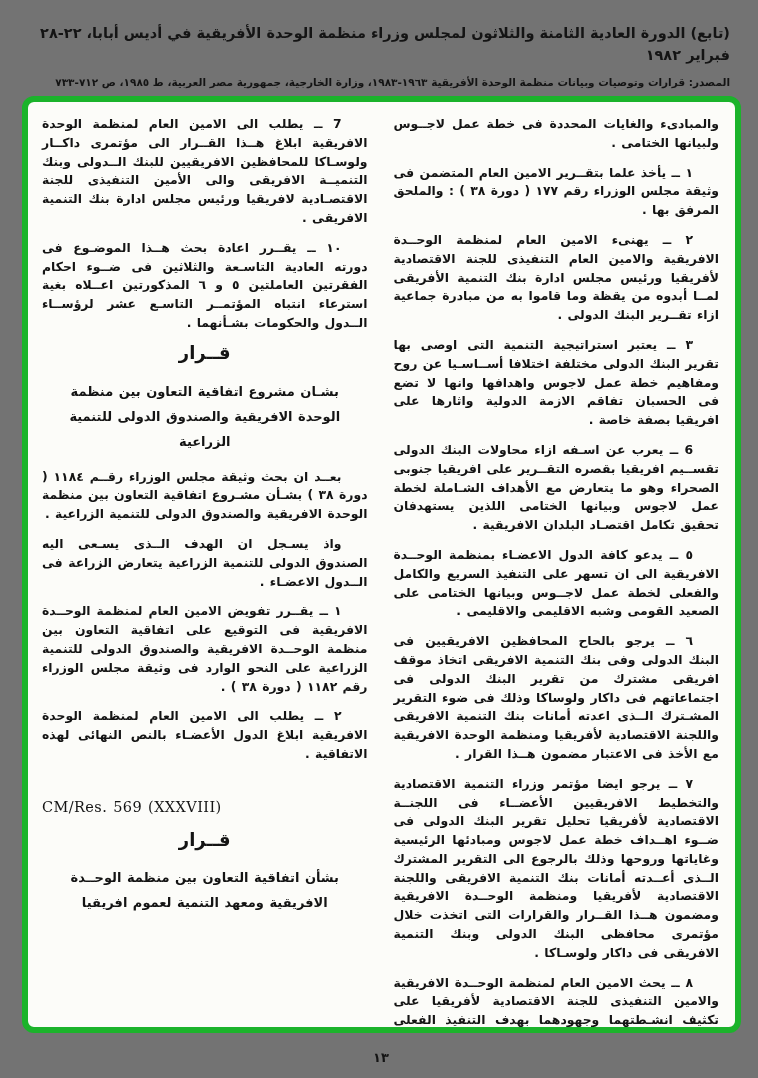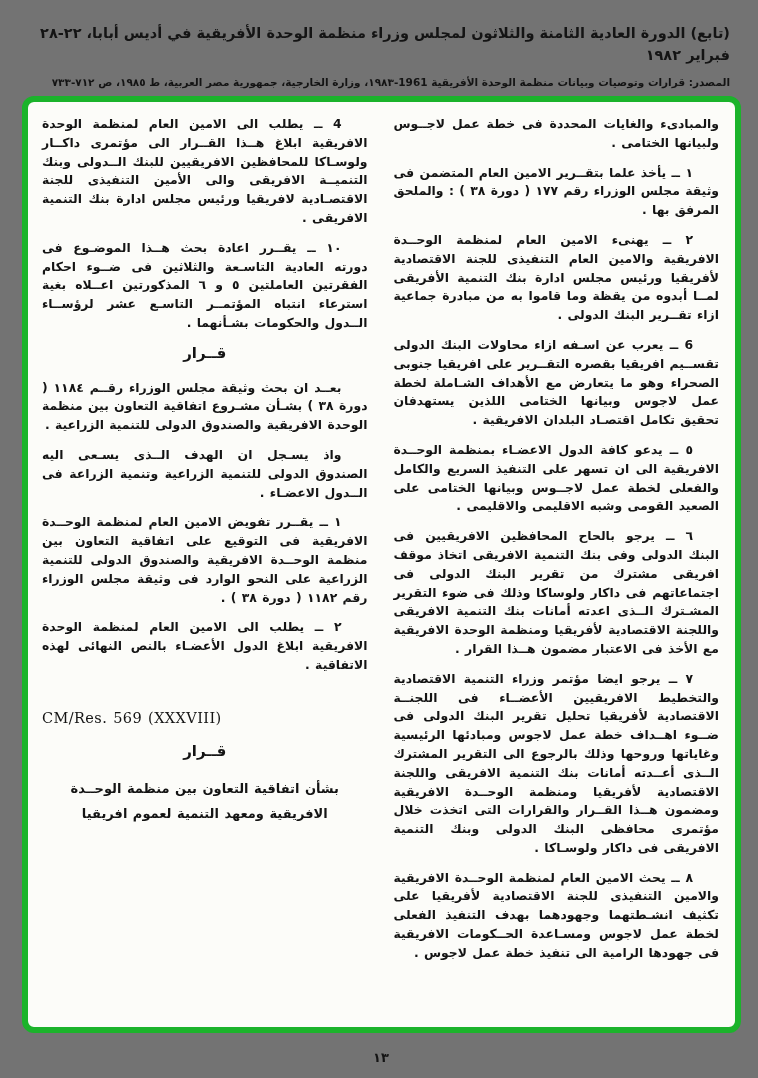--- a/index.html
+++ b/index.html
@@ -70,21 +70,21 @@
     font-family:"DejaVu Serif","Liberation Serif",serif;
     font-size:14.5px;
     font-weight:normal;
     letter-spacing:.4px;
     margin:34px 0 14px 0;
   }
   .para.title{
     text-align:center;
     text-align-last:center;
     text-indent:0;
-    font-size:15px;
+    font-size:18px;
     font-weight:bold;
     margin:8px 0 16px 0;
   }
   .para.subtitle{
     text-align:center;
     text-align-last:center;
     text-indent:0;
     font-size:13px;
     font-weight:bold;
     line-height:25px;
@@ -100,41 +100,43 @@
     letter-spacing:2px;
   }
 </style>
 </head>
 <body>
 
 <div class="page">
 
   <div class="header">
     <div class="header-line1">(تابع) الدورة العادية الثامنة والثلاثون لمجلس وزراء منظمة الوحدة الأفريقية في أديس أبابا، ٢٢-٢٨ فبراير ١٩٨٢</div>
-    <div class="header-line2">المصدر: قرارات وتوصيات وبيانات منظمة الوحدة الأفريقية 1961-١٩٨٣، وزارة الخارجية، جمهورية مصر العربية، ط ١٩٨٥، ص ٧١٢-٧٣٣</div>
+    <div class="header-line2">المصدر: قرارات وتوصيات وبيانات منظمة الوحدة الأفريقية ١٩٦٣-١٩٨٣، وزارة الخارجية، جمهورية مصر العربية، ط ١٩٨٥، ص ٧١٢-٧٣٣</div>
   </div>
 
   <div class="frame" style="border-color: rgb(27, 179, 43);">
     <div class="cols">
       <div class="col col-right" id="col-right">
           <p class="para body flush">والمبادىء والغايات المحددة فى خطة عمل لاجــوس ولبيانها الختامى .</p>
           <p class="para body">١ ــ يأخذ علما بتقــرير الامين العام المتضمن فى وثيقة مجلس الوزراء رقم ١٧٧ ( دورة ٣٨ ) : والملحق المرفق بها .</p>
           <p class="para body">٢ ــ يهنىء الامين العام لمنظمة الوحــدة الافريقية والامين العام التنفيذى للجنة الاقتصادية لأفريقيا ورئيس مجلس ادارة بنك التنمية الأفريقى لمــا أبدوه من يقظة وما قاموا به من مبادرة جماعية ازاء تقــرير البنك الدولى .</p>
+          <p class="para body">٣ ــ يعتبر استراتيجية التنمية التى اوصى بها تقرير البنك الدولى مختلفة اختلافا أســاسـيا عن روح ومفاهيم خطة عمل لاجوس واهدافها وانها لا تضع فى الحسبان تفاقم الازمة الدولية واثارها على افريقيا بصفة خاصة .</p>
           <p class="para body">6 ــ يعرب عن اسـفه ازاء محاولات البنك الدولى تقســيم افريقيا بقصره التقــرير على افريقيا جنوبى الصحراء وهو ما يتعارض مع الأهداف الشـاملة لخطة عمل لاجوس وبيانها الختامى اللذين يستهدفان تحقيق تكامل اقتصـاد البلدان الافريقية .</p>
           <p class="para body">٥ ــ يدعو كافة الدول الاعضـاء بمنظمة الوحــدة الافريقية الى ان تسهر على التنفيذ السريع والكامل والفعلى لخطة عمل لاجــوس وبيانها الختامى على الصعيد القومى وشبه الاقليمى والاقليمى .</p>
           <p class="para body">٦ ــ يرجو بالحاح المحافظين الافريقيين فى البنك الدولى وفى بنك التنمية الافريقى اتخاذ موقف افريقى مشترك من تقرير البنك الدولى فى اجتماعاتهم فى داكار ولوساكا وذلك فى ضوء التقرير المشـترك الــذى اعدته أمانات بنك التنمية الافريقى واللجنة الاقتصادية لأفريقيا ومنظمة الوحدة الافريقية مع الأخذ فى الاعتبار مضمون هــذا القرار .</p>
           <p class="para body">٧ ــ يرجو ايضا مؤتمر وزراء التنمية الاقتصادية والتخطيط الافريقيين الأعضــاء فى اللجنــة الاقتصادية لأفريقيا تحليل تقرير البنك الدولى فى ضــوء اهــداف خطة عمل لاجوس ومبادئها الرئيسية وغاياتها وروحها وذلك بالرجوع الى التقرير المشترك الــذى أعــدته أمانات بنك التنمية الافريقى واللجنة الاقتصادية لأفريقيا ومنظمة الوحــدة الافريقية ومضمون هــذا القــرار والقرارات التى اتخذت خلال مؤتمرى محافظى البنك الدولى وبنك التنمية الافريقى فى داكار ولوسـاكا .</p>
           <p class="para body">٨ ــ يحث الامين العام لمنظمة الوحــدة الافريقية والامين التنفيذى للجنة الاقتصادية لأفريقيا على تكثيف انشـطتهما وجهودهما بهدف التنفيذ الفعلى لخطة عمل لاجوس ومسـاعدة الحــكومات الافريقية فى جهودها الرامية الى تنفيذ خطة عمل لاجوس .</p>
         </div>
       <div class="col col-left" id="col-left">
-          <p class="para body">4 ــ يطلب الى الامين العام لمنظمة الوحدة الافريقية ابلاغ هــذا القــرار الى مؤتمرى داكــار ولوسـاكا للمحافظين الافريقيين للبنك الــدولى وبنك التنميــة الافريقى والى الأمين التنفيذى للجنة الاقتصـادية لافريقيا ورئيس مجلس ادارة بنك التنمية الافريقى .</p>
+          <p class="para body">7 ــ يطلب الى الامين العام لمنظمة الوحدة الافريقية ابلاغ هــذا القــرار الى مؤتمرى داكــار ولوسـاكا للمحافظين الافريقيين للبنك الــدولى وبنك التنميــة الافريقى والى الأمين التنفيذى للجنة الاقتصـادية لافريقيا ورئيس مجلس ادارة بنك التنمية الافريقى .</p>
           <p class="para body">١٠ ــ يقــرر اعادة بحث هــذا الموضـوع فى دورته العادية التاسـعة والثلاثين فى ضــوء احكام الفقرتين العاملتين ٥ و ٦ المذكورتين اعــلاه بغية استرعاء انتباه المؤتمــر التاسـع عشر لرؤســاء الــدول والحكومات بشـأنهما .</p>
           <p class="para title">قــرار</p>
+          <p class="para subtitle">بشـان مشروع اتفاقية التعاون بين منظمة الوحدة الافريقية والصندوق الدولى للتنمية الزراعية</p>
           <p class="para body">بعــد ان بحث وثيقة مجلس الوزراء رقــم ١١٨٤ ( دورة ٣٨ ) بشـأن مشـروع اتفاقية التعاون بين منظمة الوحدة الافريقية والصندوق الدولى للتنمية الزراعية .</p>
-          <p class="para body">واذ يسـجل ان الهدف الــذى يسـعى اليه الصندوق الدولى للتنمية الزراعية وتنمية الزراعة فى الــدول الاعضـاء .</p>
+          <p class="para body">واذ يسـجل ان الهدف الــذى يسـعى اليه الصندوق الدولى للتنمية الزراعية يتعارض الزراعة فى الــدول الاعضـاء .</p>
           <p class="para body">١ ــ يقــرر تفويض الامين العام لمنظمة الوحــدة الافريقية فى التوقيع على اتفاقية التعاون بين منظمة الوحــدة الافريقية والصندوق الدولى للتنمية الزراعية على النحو الوارد فى وثيقة مجلس الوزراء رقم ١١٨٢ ( دورة ٣٨ ) .</p>
           <p class="para body">٢ ــ يطلب الى الامين العام لمنظمة الوحدة الافريقية ابلاغ الدول الأعضـاء بالنص النهائى لهذه الاتفاقية .</p>
           <p class="para ref">CM/Res. 569 (XXXVIII)</p>
           <p class="para title">قــرار</p>
           <p class="para subtitle">بشأن اتفاقية التعاون بين منظمة الوحــدة الافريقية ومعهد التنمية لعموم افريقيا</p>
         </div>
     </div>
   </div>
 
   <div class="footer">

